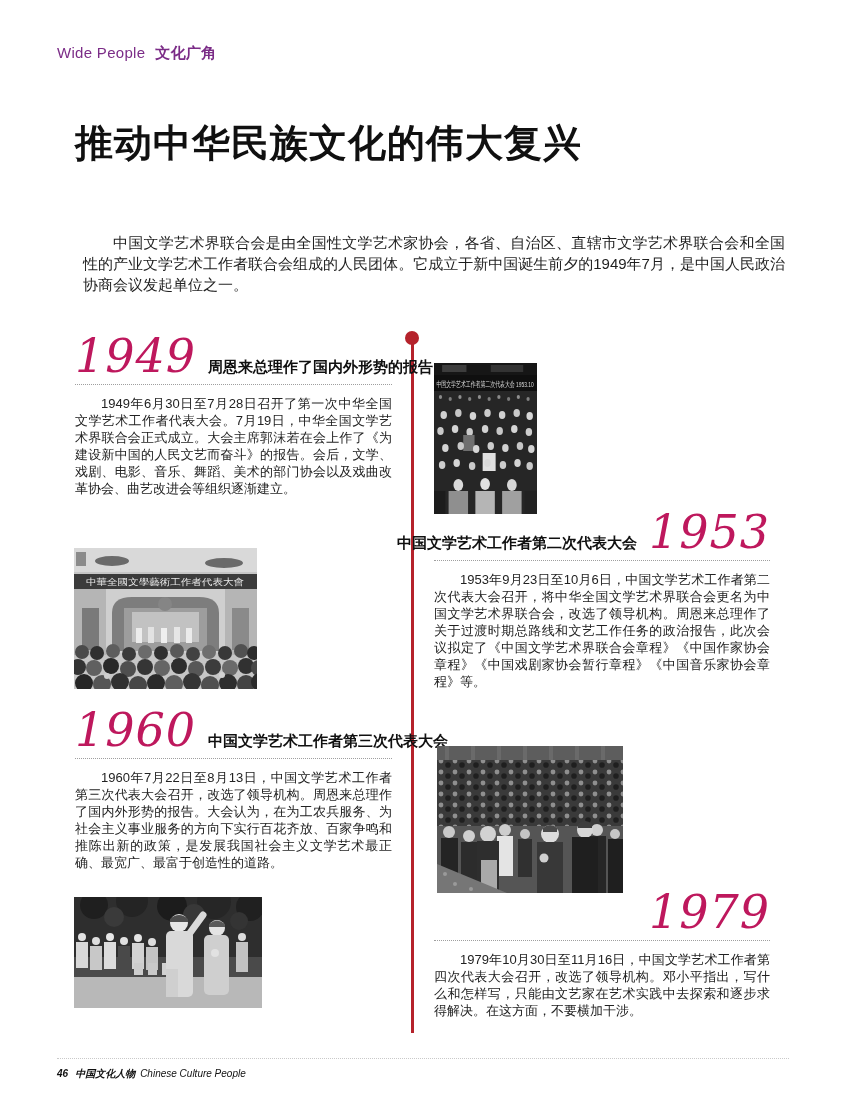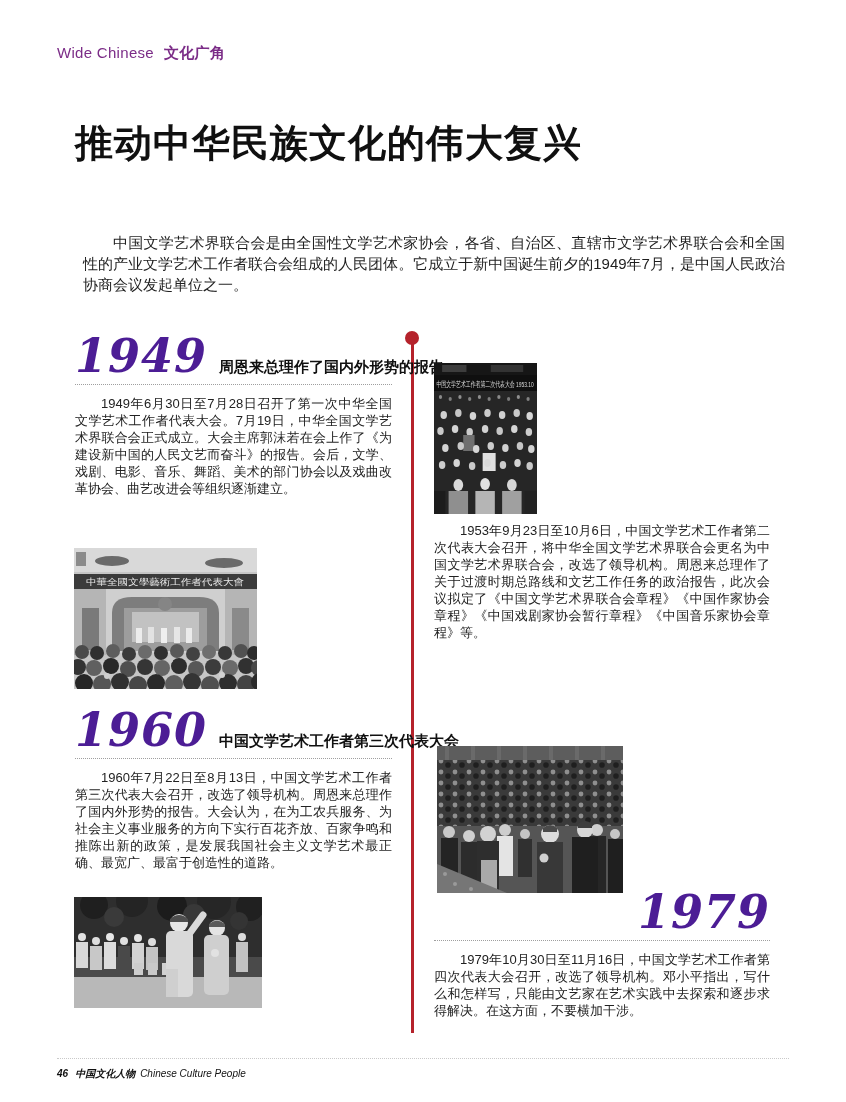--- a/index.html
+++ b/index.html
@@ -19,22 +19,22 @@
   .intro{position:absolute;left:75px;top:224px;width:702px;margin:8px;font-size:15px;line-height:21px;
          text-indent:2em;text-align:justify;color:#1e1e1e;}
 
   
   .timeline-line{position:absolute;left:411px;top:338px;width:3px;height:695px;background:#b5222b;}
   .timeline-dot{position:absolute;left:405px;top:331px;width:14px;height:14px;border-radius:50%;background:#b5222b;}
 
   
   .sec{position:absolute;}
   .sec-head{display:flex;align-items:baseline;border-bottom:1px dotted #9f9f9f;padding-bottom:7px;}
-  .year{font-family:"DejaVu Serif",serif;font-style:italic;font-weight:700;font-size:46px;
-        line-height:.9;color:#4c1d95;letter-spacing:1px;}
+  .year{font-family:"DejaVu Serif",serif;font-style:italic;font-weight:400;font-size:46px;
+        line-height:.9;color:#be185d;letter-spacing:1px;}
   .sec-title{font-size:15px;font-weight:700;color:#101010;white-space:nowrap;}
   .sec.left .sec-title{margin-left:12px;}
   .sec.right .sec-head{justify-content:flex-end;}
   .sec.right .sec-title{margin-right:12px;}
   .sec-body{margin:10px 0 0;font-size:13px;line-height:17px;text-indent:2em;text-align:justify;color:#222;}
 
   #sec1949{left:75px;top:336px;width:317px;}
   #sec1960{left:75px;top:710px;width:317px;}
   #sec1953{left:434px;top:512px;width:336px;}
   #sec1979{left:434px;top:892px;width:336px;}
@@ -53,21 +53,21 @@
   .footer .num{font-weight:700;margin-right:7px;}
   .footer .zh{font-weight:700;margin-right:5px;}
   .footer .en{font-weight:400;}
 </style>
 </head>
 <body>
 
 <div class="page">
 
   <div class="kicker">
-    <span class="kicker-en">Wide Chinese</span><span class="kicker-zh">文化广角</span>
+    <span class="kicker-en">Wide People</span><span class="kicker-zh">文化广角</span>
   </div>
 
   <h1 class="title">推动中华民族文化的伟大复兴</h1>
   <p class="intro">中国文学艺术界联合会是由全国性文学艺术家协会，各省、自治区、直辖市文学艺术界联合会和全国性的产业文学艺术工作者联合会组成的人民团体。它成立于新中国诞生前夕的1949年7月，是中国人民政治协商会议发起单位之一。</p>
 
   <div class="timeline-dot"></div>
   <div class="timeline-line"></div>
 
   <section class="sec left" id="sec1949">
     <div class="sec-head">
@@ -194,20 +194,24 @@
         <circle cx="96" cy="122" r="6" fill="#d6d6d6"></circle>
       <rect x="18" y="128" width="24" height="23" fill="#8f8f8f"></rect>
       <rect x="51" y="128" width="24" height="23" fill="#b5b5b5"></rect>
       <rect x="84" y="128" width="24" height="23" fill="#a0a0a0"></rect>
       <rect x="0" y="128" width="14" height="23" fill="#1c1c1c"></rect>
       <rect x="112" y="128" width="15" height="23" fill="#222222"></rect>
     </svg>
   </figure>
 
   <section class="sec right" id="sec1953">
+    <div class="sec-head">
+      <span class="sec-title">中国文学艺术工作者第二次代表大会</span>
+      <span class="year">1953</span>
+    </div>
     <p class="sec-body">1953年9月23日至10月6日，中国文学艺术工作者第二次代表大会召开，将中华全国文学艺术界联合会更名为中国文学艺术界联合会，改选了领导机构。周恩来总理作了关于过渡时期总路线和文艺工作任务的政治报告，此次会议拟定了《中国文学艺术界联合会章程》《中国作家协会章程》《中国戏剧家协会暂行章程》《中国音乐家协会章程》等。</p>
   </section>
 
   <section class="sec left" id="sec1960">
     <div class="sec-head">
       <span class="year">1960</span>
       <span class="sec-title">中国文学艺术工作者第三次代表大会</span>
     </div>
     <p class="sec-body">1960年7月22日至8月13日，中国文学艺术工作者第三次代表大会召开，改选了领导机构。周恩来总理作了国内外形势的报告。大会认为，在为工农兵服务、为社会主义事业服务的方向下实行百花齐放、百家争鸣和推陈出新的政策，是发展我国社会主义文学艺术最正确、最宽广、最富于创造性的道路。</p>
   </section>

